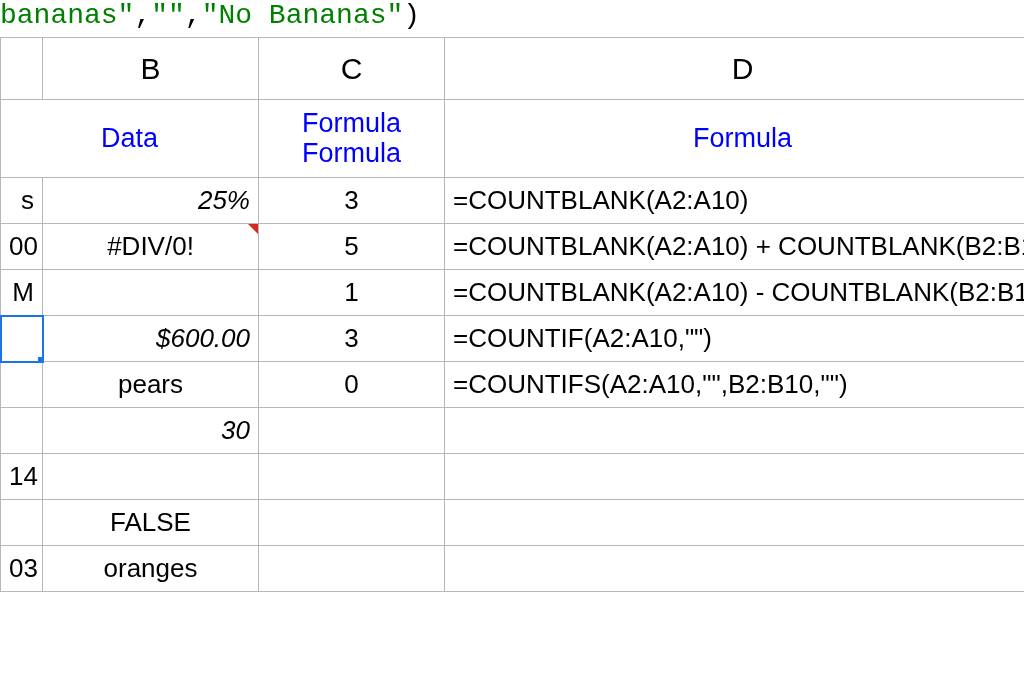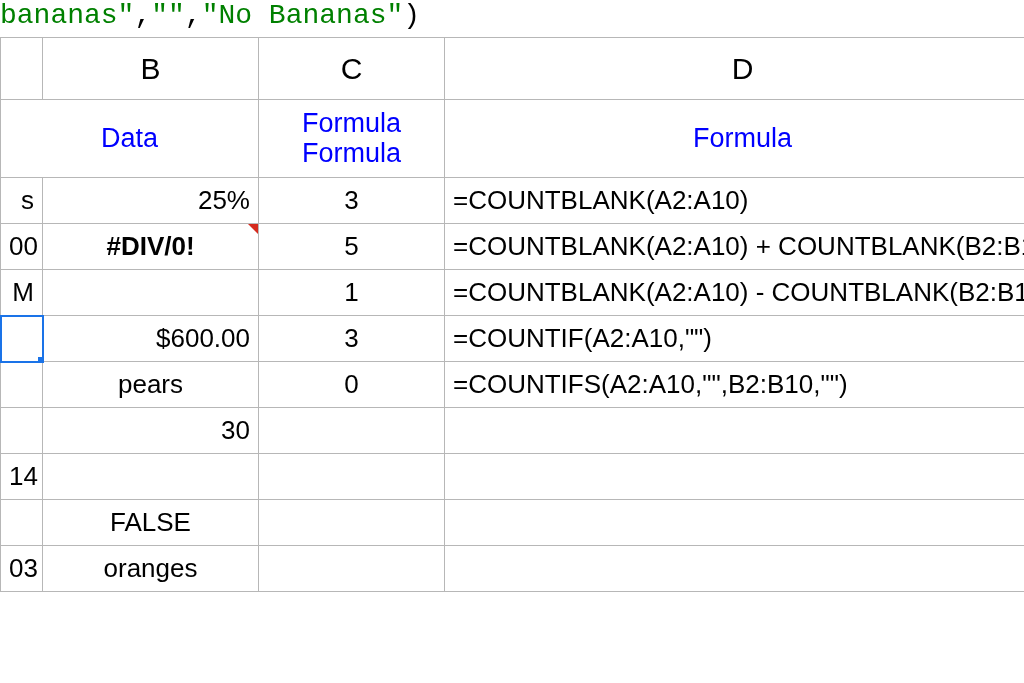--- a/index.html
+++ b/index.html
@@ -61,21 +61,21 @@
     text-align: center;
     vertical-align: middle;
     height: 78px;
     font-size: 27px;
   }
   .hrow .two-line { line-height: 1.1; padding-top:4px; padding-bottom:4px;}
   .data-row td { height: 46px; }
 
   .center { text-align: center; }
   .left   { text-align: left; }
-  .right  { text-align: right; }
+  .right  { text-align: right; font-style: italic; }
 
   .clip-left {            
     text-align: right;
   }
 
   
   .selected-cell {
     position: relative;
     outline: 2px solid #1a73e8;
     outline-offset: -1px;
@@ -86,21 +86,20 @@
     right: -4px;
     bottom: -4px;
     width: 8px;
     height: 8px;
     background: #1a73e8;
   }
 
   
   .note-corner {
     position: relative;
-    font-weight: bold;
   }
   .note-corner::before {
     content: "";
     position: absolute;
     top: 0;
     right: 0;
     width: 0;
     height: 0;
     border-top: 10px solid #d52b1e;
     border-left: 10px solid transparent;

